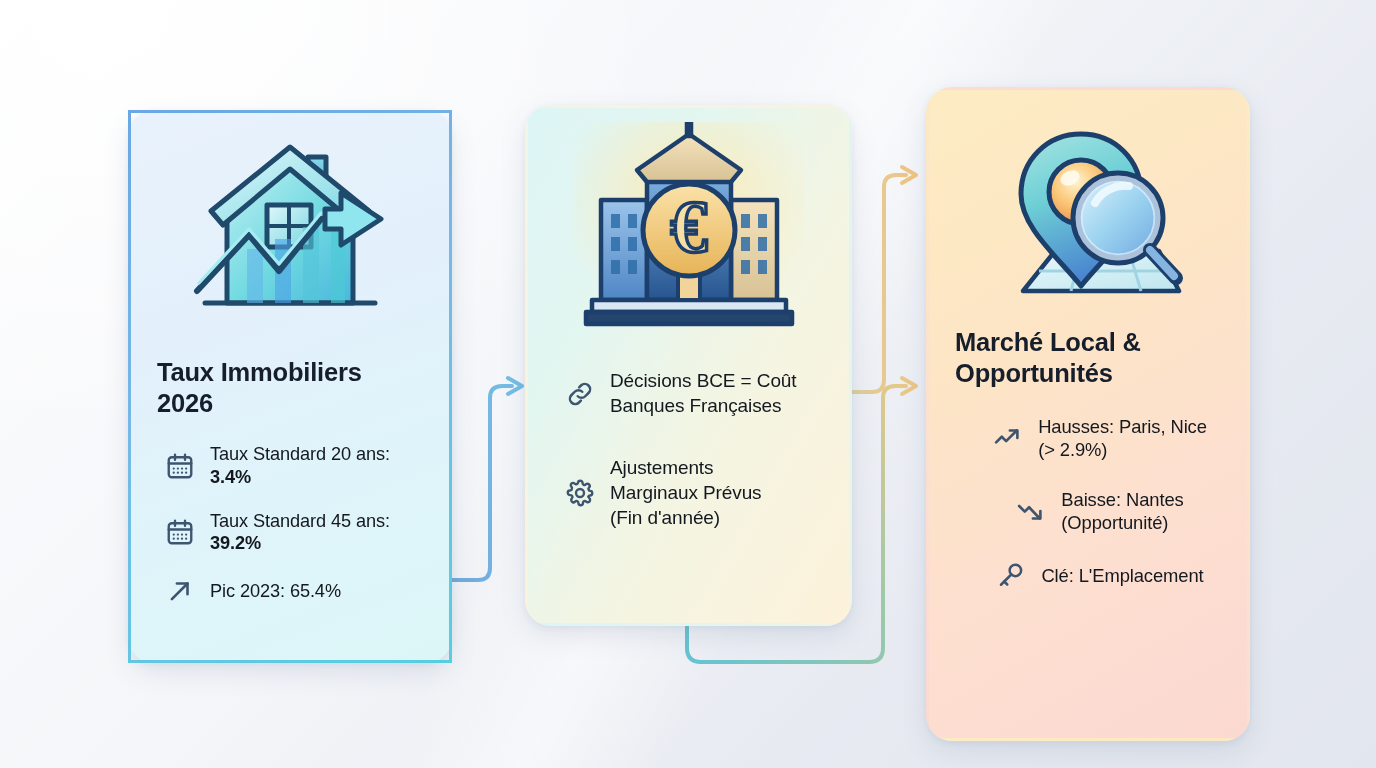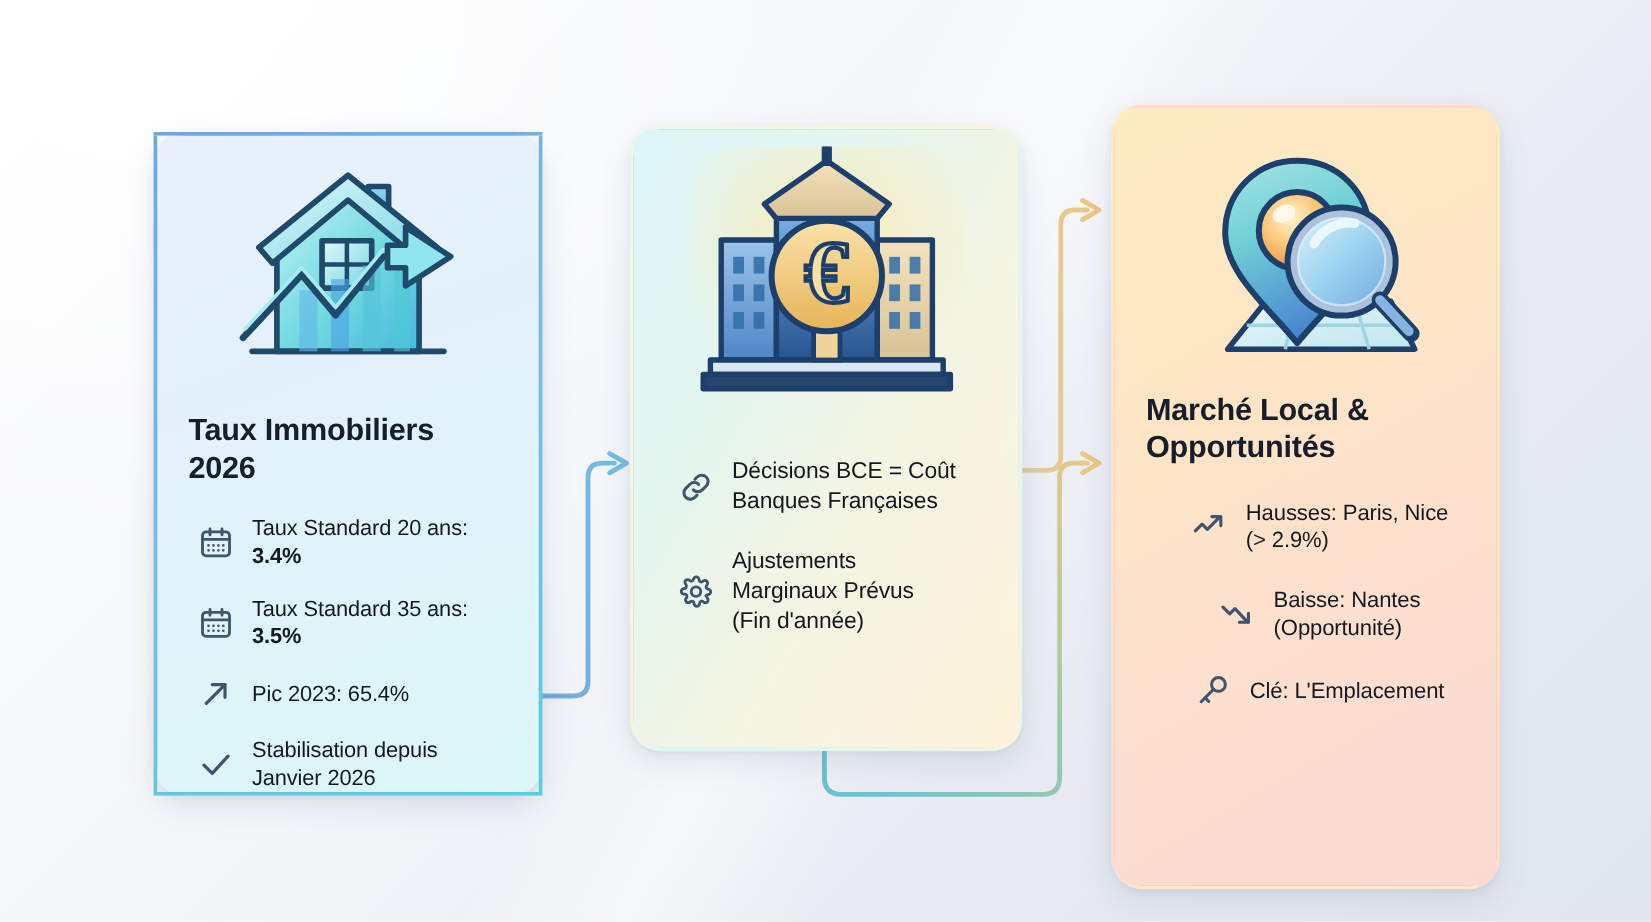--- a/index.html
+++ b/index.html
@@ -61,21 +61,21 @@
   
   .title{
     margin:4px 0 0;text-align:left;color:#161e2b;
     font-size:25.5px;font-weight:bold;line-height:1.21;letter-spacing:-.2px;
   }
   #card-ecb .title{margin-top:12px;}
 
   
   .list{margin-top:22px;width:100%;display:flex;flex-direction:column;}
   #card-rates .list{margin-top:24px;gap:21px;padding-left:16px;}
-  #card-ecb  .list{margin-top:44px;gap:26px;padding-left:22px;}
+  #card-ecb  .list{margin-top:32px;gap:38px;padding-left:22px;}
   #card-market .list{margin-top:26px;gap:26px;padding-left:24px;align-items:center;}
 
   .row{display:flex;align-items:center;gap:15px;}
   .row .ic{flex:0 0 auto;width:30px;height:30px;display:block;color:#3e5570;}
   .row .tx{
     color:#14181f;font-size:18.4px;line-height:1.26;
     letter-spacing:-.1px;white-space:pre-line;
   }
   .row .tx b{font-weight:bold;}
   #card-rates .row .tx{font-size:18.2px;}
@@ -196,38 +196,31 @@
 
         <div class="row">
           <svg class="ic" viewBox="0 0 24 24" fill="none" stroke="currentColor" stroke-width="1.9" stroke-linecap="round">
             <rect x="3" y="5" width="18" height="16" rx="2.4"></rect>
               <path d="M3 10h18"></path>
             <path d="M8 3v4M16 3v4"></path>
             <g stroke-width="1.8">
                 <path d="M7 14h.01M10.3 14h.01M13.6 14h.01M16.9 14h.01M7 17.3h.01M10.3 17.3h.01M13.6 17.3h.01M16.9 17.3h.01"></path>
               </g>
           </svg>
-          <div class="tx"><span>Taux Standard 35 ans: </span><b>3.5%</b></div>
+          <div class="tx"><span>Taux Standard 45 ans: </span><b>39.2%</b></div>
         </div>
 
         <div class="row">
           <svg class="ic" viewBox="0 0 24 24" fill="none" stroke="currentColor" stroke-width="2.1" stroke-linecap="round" stroke-linejoin="round">
             <path d="M5.5 18.5L18 6"></path>
               <path d="M9.5 6H18v8.5"></path>
           </svg>
           <div class="tx">Pic 2023: 65.4%</div>
         </div>
 
-        <div class="row">
-          <svg class="ic" viewBox="0 0 24 24" fill="none" stroke="currentColor" stroke-width="2.2" stroke-linecap="round" stroke-linejoin="round">
-            <path d="M4 12.5L9.5 18 20 6.5"></path>
-          </svg>
-          <div class="tx">Stabilisation depuis
-Janvier 2026</div>
-        </div>
       </div>
     </div>
   </div>
 
   <div class="card" id="card-ecb">
     <div class="inner">
 
       <svg class="hero" viewBox="0 0 230 215">
         <defs>
           <linearGradient id="bk1" x1="0" y1="0" x2="0" y2="1">

